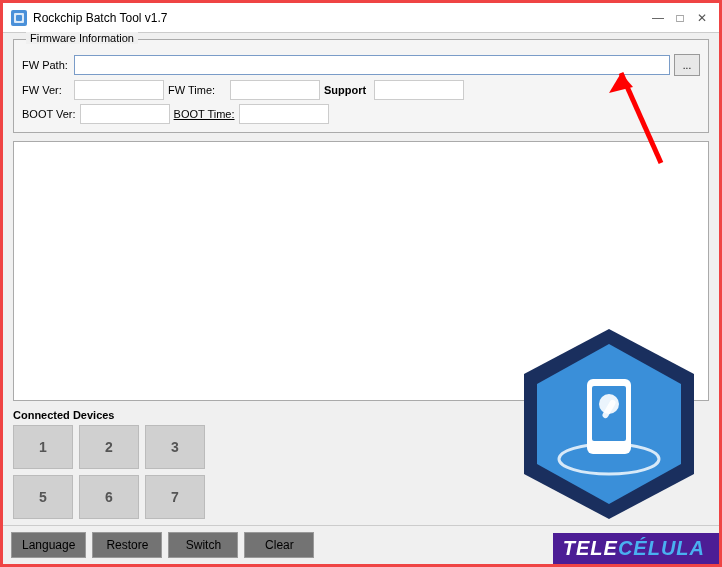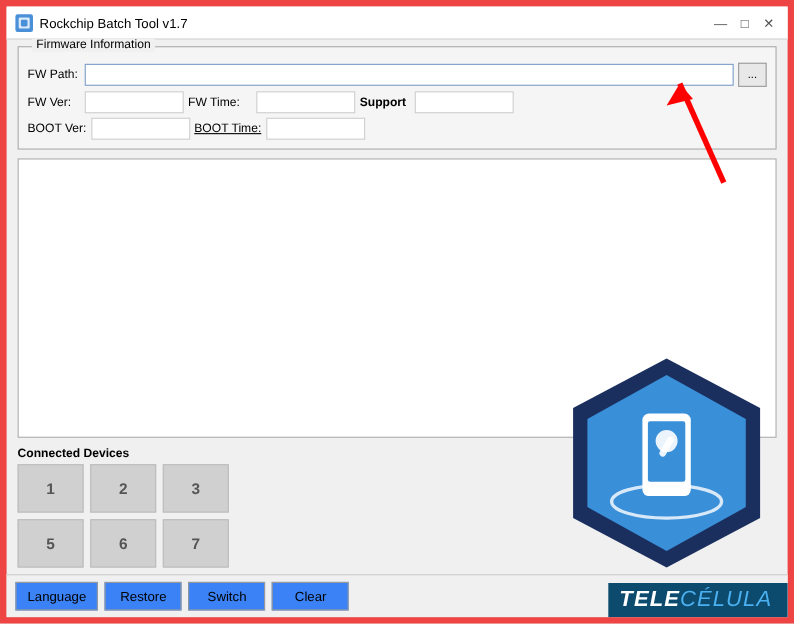--- a/index.html
+++ b/index.html
@@ -10,21 +10,21 @@
       background: #f0f0f0;
       font-family: 'Segoe UI', Arial, sans-serif;
       font-size: 12px;
       overflow: hidden;
     }
 
     .window {
       width: 722px;
       height: 567px;
       background: #f0f0f0;
-      border: 6px solid #ef4444;
+      border: 3px solid #ef4444;
       display: flex;
       flex-direction: column;
     }
 
     
     .title-bar {
       background: #fff;
       height: 30px;
       display: flex;
       align-items: center;
@@ -204,21 +204,21 @@
       padding: 6px 8px;
       background: #f0f0f0;
       border-top: 1px solid #ccc;
       flex-shrink: 0;
     }
 
     .action-btn {
       height: 26px;
       min-width: 70px;
       border: 1px solid #999;
-      background: #3b82f6;
+      background: #737373;
       cursor: pointer;
       font-size: 12px;
       padding: 0 10px;
     }
 
     
     .arrow-annotation {
       position: absolute;
       right: 38px;
       top: 50px;
@@ -328,18 +328,18 @@
       <rect x="83" y="62" width="34" height="55" rx="2" fill="#3a8fd9"></rect>
       <rect x="88" y="122" width="12" height="4" rx="2" fill="white"></rect>
 
       <circle cx="100" cy="80" r="10" fill="white" opacity="0.9"></circle>
       <rect x="97" y="75" width="6" height="20" rx="3" fill="white" opacity="0.9" transform="rotate(30,100,85)"></rect>
 
       <ellipse cx="100" cy="135" rx="50" ry="15" fill="none" stroke="white" stroke-width="3" opacity="0.8"></ellipse>
     </svg>
   </div>
 
-  <div style="position:absolute; bottom:0; right:0; background:#0c4a6e; padding:4px 14px 4px 10px; display:flex; align-items:center;">
+  <div style="position:absolute; bottom:0; right:0; background:#4c1d95; padding:4px 14px 4px 10px; display:flex; align-items:center;">
     <span style="color:#fff; font-size:20px; font-weight:bold; font-style:italic; letter-spacing:1px;">TELE</span>
-    <span style="color:#4ab0f0; font-size:20px; font-weight:normal; font-style:italic; letter-spacing:1px;">CÉLULA</span>
+    <span style="color:#4ab0f0; font-size:20px; font-weight:bold; font-style:italic; letter-spacing:1px;">CÉLULA</span>
   </div>
 
 </div>
 
 </body></html>

